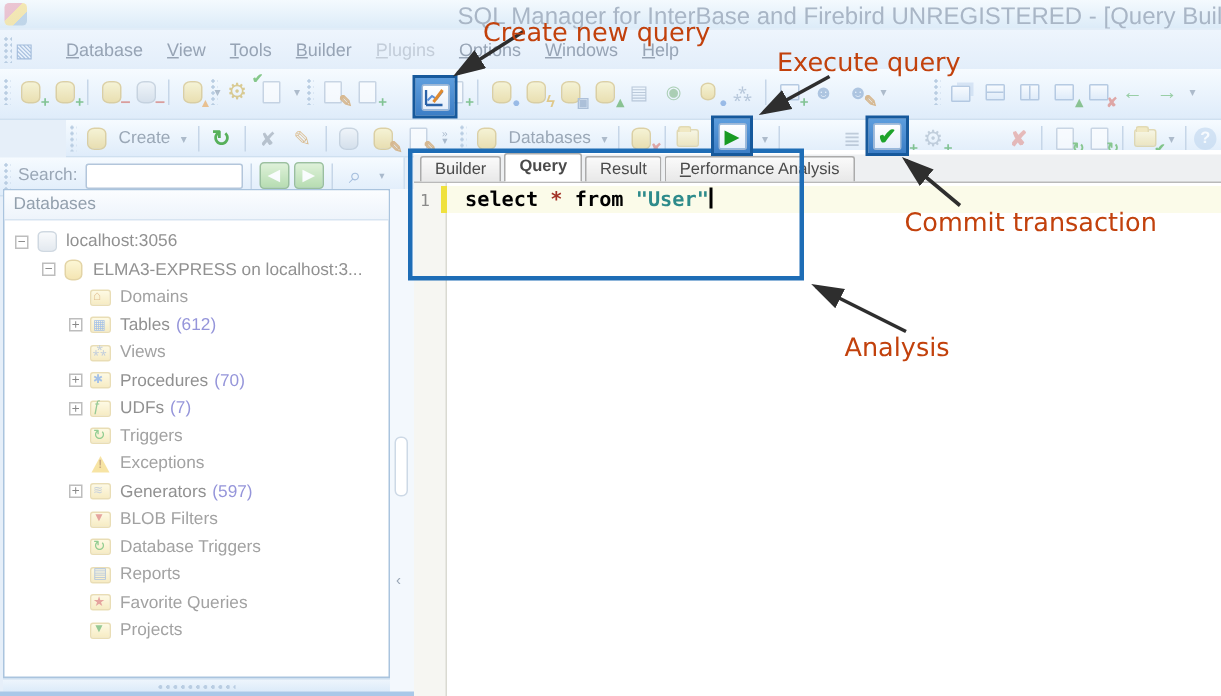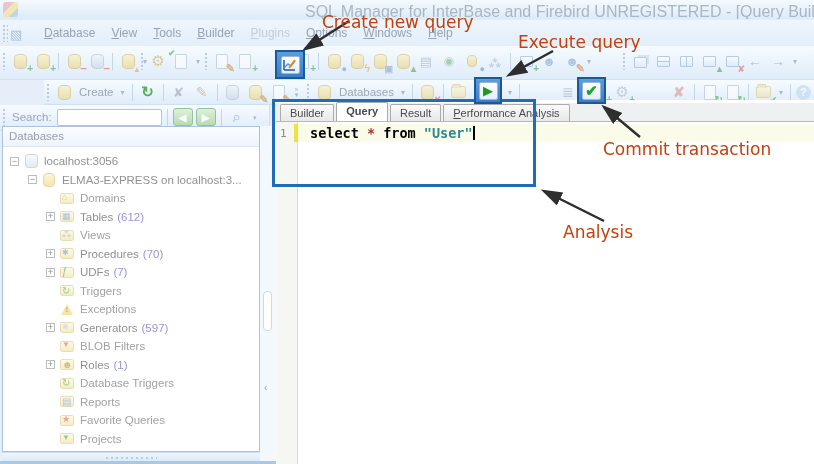--- a/index.html
+++ b/index.html
@@ -510,29 +510,20 @@
       <span class="tcount">(597)</span>
     </div>
     <div class="trow lv2">
       <span class="exp none"></span>
       <span class="ticon">
           <span class="tfold"></span>
           <span class="tg g-fun-red"></span>
         </span>
       <span class="tlabel">BLOB Filters</span>
     </div>
-    <div class="trow b lv2">
-      <span class="exp plus"></span>
-      <span class="ticon">
-          <span class="tfold"></span>
-          <span class="tg g-person2"></span>
-        </span>
-      <span class="tlabel">Roles</span>
-      <span class="tcount">(1)</span>
-    </div>
     <div class="trow lv2">
       <span class="exp none"></span>
       <span class="ticon">
           <span class="tfold"></span>
           <span class="tg g-ref2"></span>
         </span>
       <span class="tlabel">Database Triggers</span>
     </div>
     <div class="trow lv2">
       <span class="exp none"></span>

